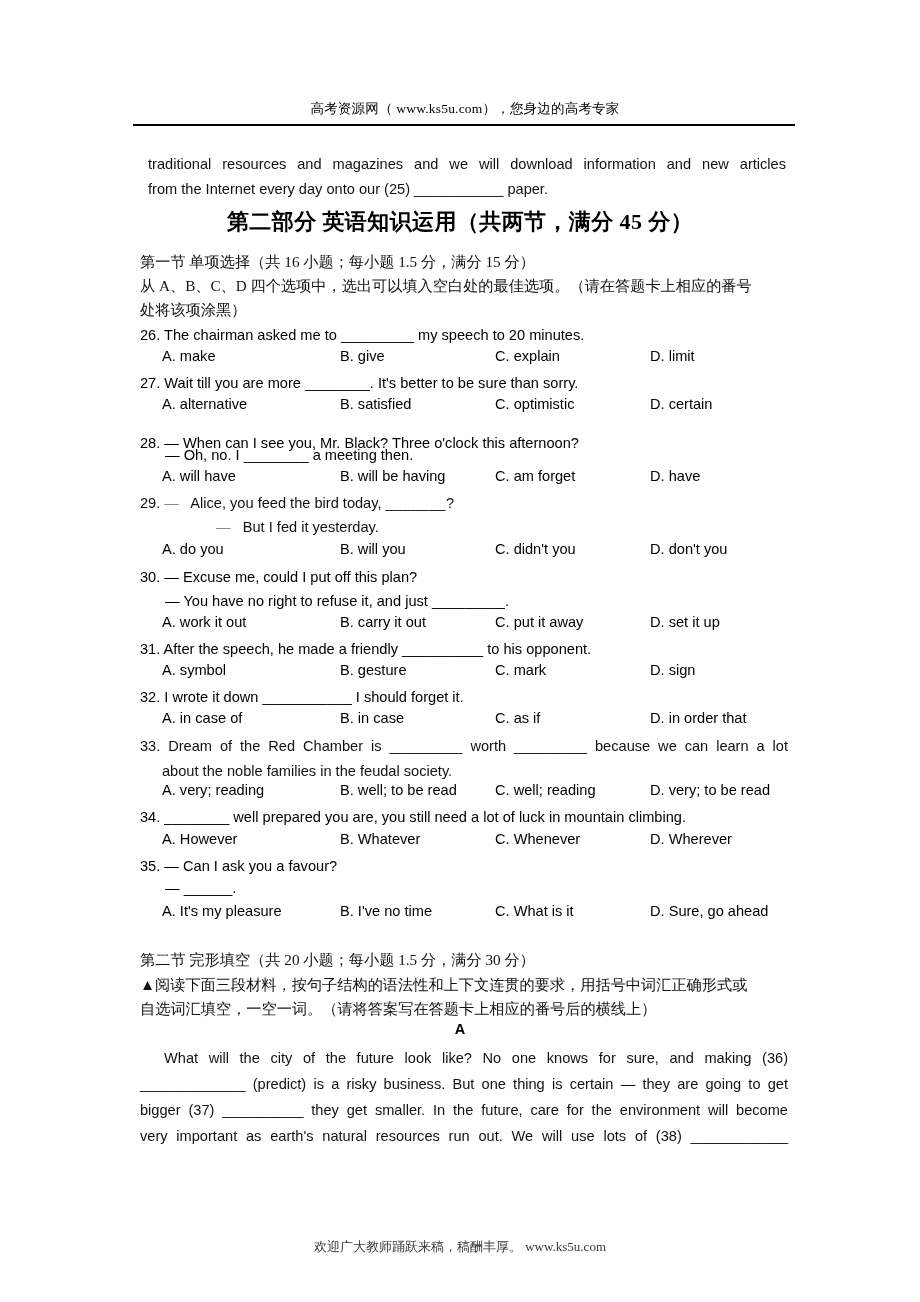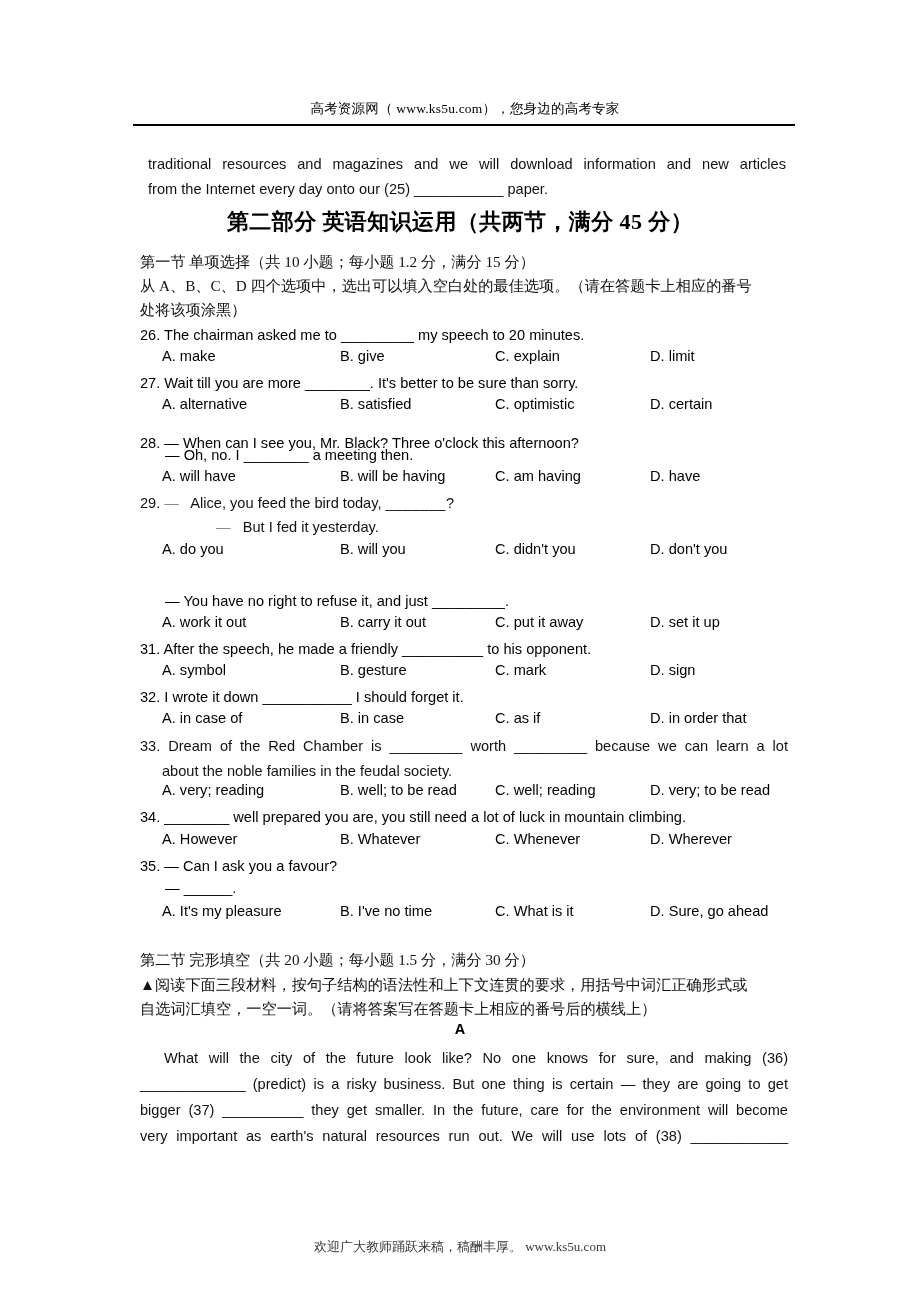--- a/index.html
+++ b/index.html
@@ -143,21 +143,21 @@
   <div class="site-header">高考资源网（ www.ks5u.com），您身边的高考专家</div>
   <div class="header-rule"></div>
 
   <div class="para" style="left:148px; top:152px; width:638px;">
     <span class="jline">traditional resources and magazines and we will download information and new articles</span>
     <span class="jline-last">from the Internet every day onto our (25) ___________ paper.</span>
   </div>
 
   <div class="part-title">第二部分 英语知识运用（共两节，满分 45 分）</div>
 
-  <div class="cn" style="left:140px; top:250px;">第一节 单项选择（共 10 小题；每小题 1.2 分，满分 15 分）</div>
+  <div class="cn" style="left:140px; top:250px;">第一节 单项选择（共 16 小题；每小题 1.5 分，满分 15 分）</div>
   <div class="cn" style="left:140px; top:274px;">从 A、B、C、D 四个选项中，选出可以填入空白处的最佳选项。（请在答题卡上相应的番号</div>
   <div class="cn" style="left:140px; top:298px;">处将该项涂黑）</div>
 
   <div class="q-stem" style="left:140px; top:324px;">
     <span>26.</span>
     <span>The chairman asked me to _________ my speech to 20 minutes.</span>
   </div>
   <div class="q-opts" style="top:348px;">
     <span class="op op-a">A. make</span>
     <span class="op op-b">B. give</span>
@@ -174,40 +174,41 @@
     <span class="op op-b">B. satisfied</span>
     <span class="op op-c">C. optimistic</span>
     <span class="op op-d">D. certain</span>
   </div>
 
   <div class="q-stem" style="left:140px; top:432px;">28. — When can I see you, Mr. Black? Three o'clock this afternoon?</div>
   <div class="q-stem" style="left:165px; top:444px;">— Oh, no. I ________ a meeting then.</div>
   <div class="q-opts" style="top:468px;">
     <span class="op op-a">A. will have</span>
     <span class="op op-b">B. will be having</span>
-    <span class="op op-c">C. am having</span>
+    <span class="op op-c">C. am forget</span>
     <span class="op op-d">D. have</span>
   </div>
 
   <div class="q-stem dash-grey" style="left:140px; top:492px;">
     <span style="color:#111;">29.</span>
     <span>—</span>
     <span style="color:#111;">&nbsp; Alice, you feed the bird today, <span class="blank">_______</span>?</span>
   </div>
   <div class="q-stem dash-grey" style="left:168px; top:516px;margin-left:48px;">
     <span>—</span>
     <span style="color:#111;">&nbsp; But I fed it yesterday.</span>
   </div>
   <div class="q-opts" style="top:541px;">
     <span class="op op-a">A. do you</span>
     <span class="op op-b">B. will you</span>
     <span class="op op-c">C. didn't you</span>
     <span class="op op-d">D. don't you</span>
   </div>
 
+  <div class="q-stem" style="left:140px; top:566px;">30. — Excuse me, could I put off this plan?</div>
   <div class="q-stem" style="left:165px; top:590px;">— You have no right to refuse it, and just _________.</div>
   <div class="q-opts" style="top:614px;">
     <span class="op op-a">A. work it out</span>
     <span class="op op-b">B. carry it out</span>
     <span class="op op-c">C. put it away</span>
     <span class="op op-d">D. set it up</span>
   </div>
 
   <div class="q-stem" style="left:140px; top:638px;">31. After the speech, he made a friendly __________ to his opponent.</div>
   <div class="q-opts" style="top:662px;">

